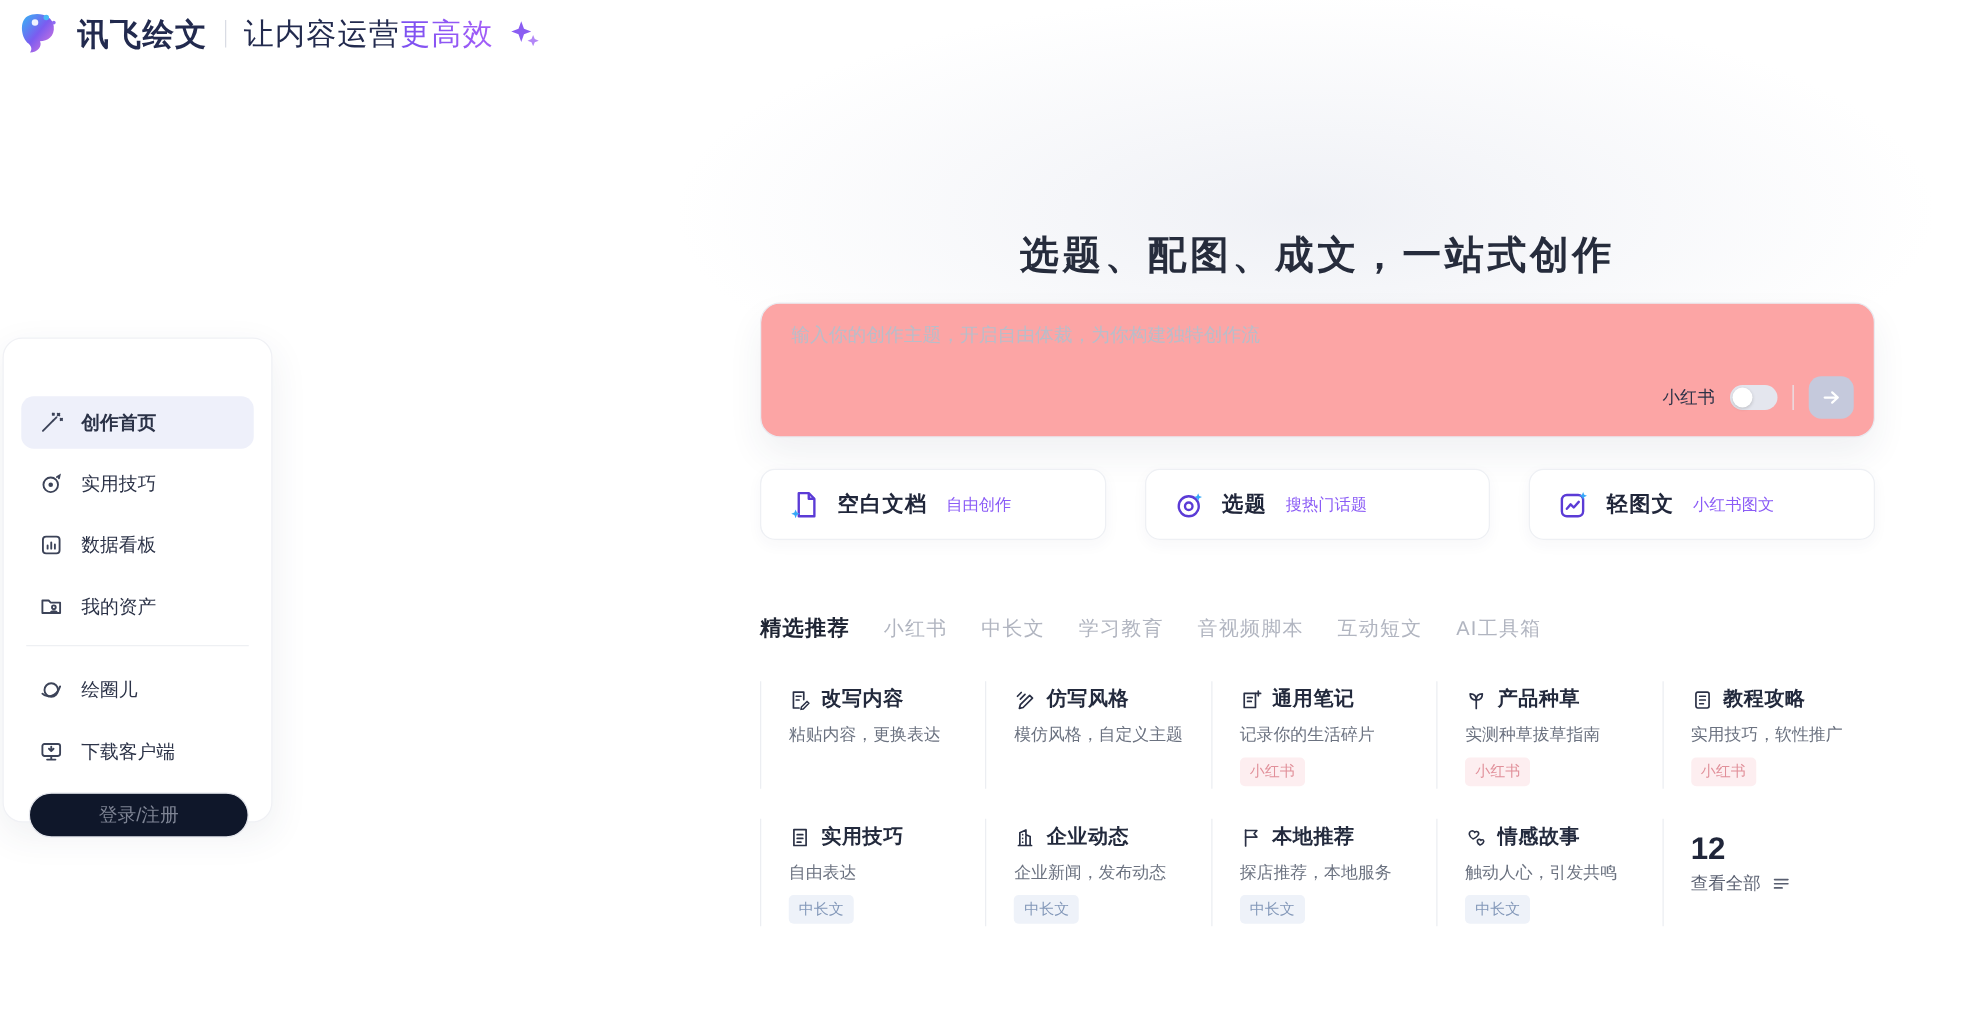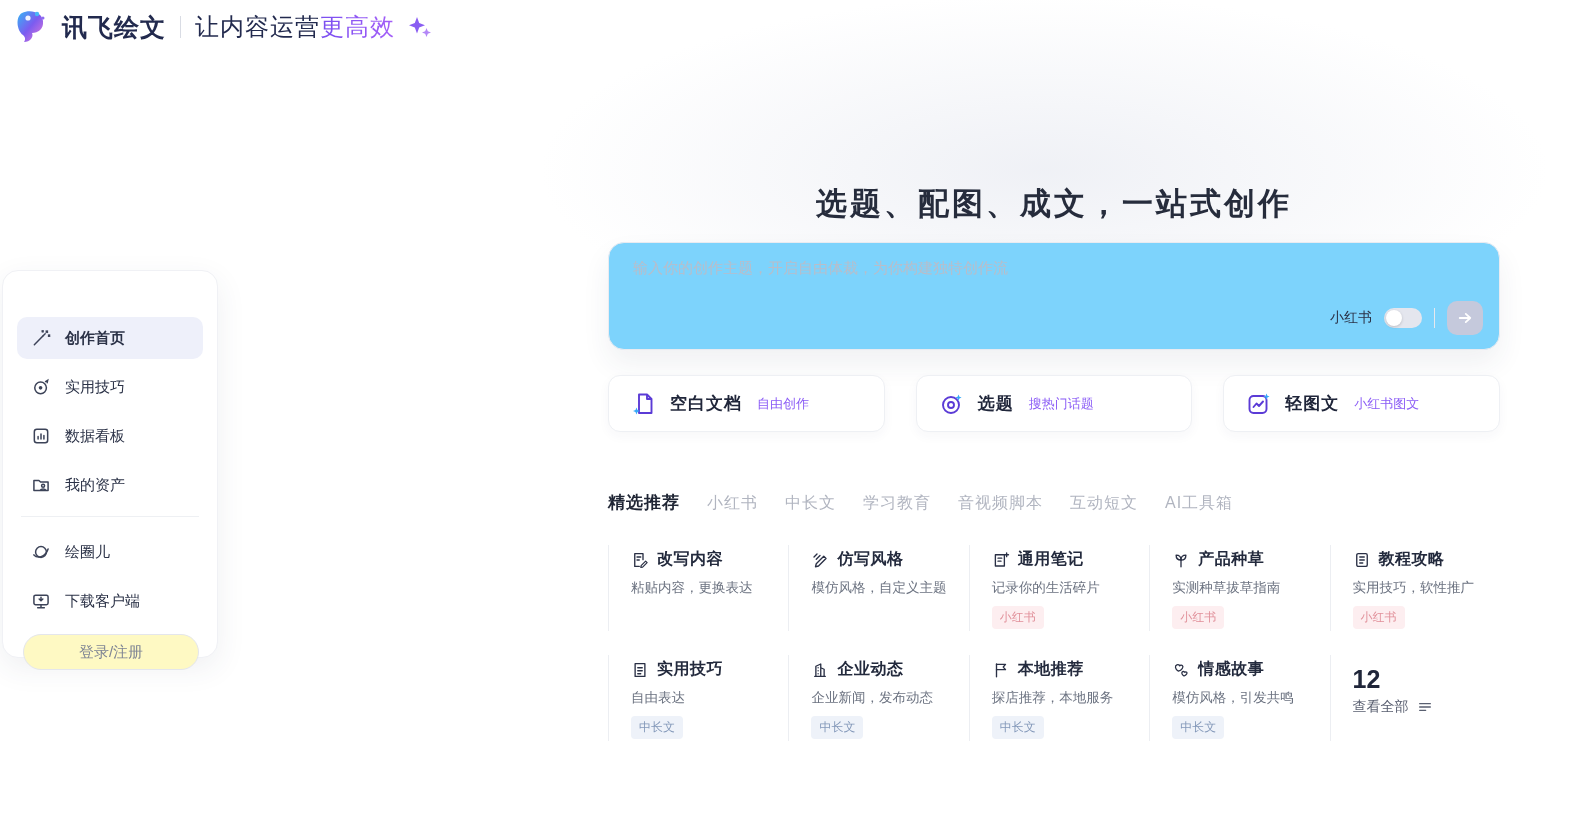--- a/index.html
+++ b/index.html
@@ -25,28 +25,28 @@
   
   .sidebar { left:2px; top:270px; width:216px; height:388px; background:#fff;
     border:1px solid #f0f1f5; border-radius:16px;
     box-shadow:0 10px 30px rgba(50,60,90,.08); padding:18px 14px; }
   .side-item { display:flex; align-items:center; gap:14px; height:42px; padding:0 14px;
     border-radius:10px; font-size:15px; color:#2b3247; cursor:pointer; margin-bottom:7px; }
   .side-item.active { background:#eef0fa; font-weight:700;margin-top:28px; }
   .side-item .ic { width:20px; height:20px; color:#3c4358; flex:0 0 auto; display:flex; }
   .side-divider { height:1px; background:#eef0f3; margin:10px 4px 14px; }
   .login-btn { margin:12px 6px 0; height:36px; width:176px; border:1px solid #e4e6ec;
-    border-radius:18px; background:#fef9c3; color:#7e8494; font-size:15px;
+    border-radius:18px; background:#0f172a; color:#7e8494; font-size:15px;
     display:flex; align-items:center; justify-content:center; cursor:pointer; }
 
   
   .page-title { left:608px; top:183px; width:892px; text-align:center;
     font-size:31px; font-weight:800; color:#262c3c; letter-spacing:3px; }
 
-  .composer { left:608px; top:242px; width:892px; height:108px; background:#7dd3fc;
+  .composer { left:608px; top:242px; width:892px; height:108px; background:#fca5a5;
     border:1px solid #e9ebf1; border-radius:16px;
     box-shadow:0 14px 28px rgba(45,55,85,.07); }
   .composer textarea { position:absolute; left:24px; top:16px; width:700px; height:56px;
     border:none; outline:none; resize:none; font-size:15px; color:#333;
     font-family:inherit; background:transparent; }
   .composer textarea::placeholder { color:#b9bdc9; }
   .composer-controls { position:absolute; right:16px; bottom:14px; display:flex;
     align-items:center; gap:12px; }
   .toggle-label { font-size:14px; color:#2b3247; }
   .toggle { width:38px; height:20px; border-radius:10px; background:#e4e6ee; position:relative; cursor:pointer; }
@@ -364,21 +364,21 @@
   <div class="tpl-cell">
     <div class="tpl-head">
         <span class="tic">
       <svg viewBox="0 0 24 24" fill="none" stroke="currentColor" stroke-width="1.7" stroke-linecap="round" stroke-linejoin="round">
         <path d="M8.5 13.5 C4 11 3.5 6.5 6.5 5.2 C8.5 4.4 10 5.6 10.3 6.6 C11 5.6 12.8 5.1 14 6.3 C15.8 8.1 13 12 8.5 13.5 z"></path>
         <path d="M16 20 C12.8 18.3 12.3 15.2 14.3 14.2 C15.6 13.6 16.7 14.4 17 15.1 C17.5 14.4 18.7 14.1 19.6 14.9 C20.9 16.2 19 19 16 20 z"></path>
       </svg>
         </span>
       <span>情感故事</span>
     </div>
-    <div class="tpl-sub">模仿风格，引发共鸣</div>
+    <div class="tpl-sub">触动人心，引发共鸣</div>
     <span class="badge blue">中长文</span>
   </div>
 
   <div class="tpl-cell view-all">
     <div class="va-count">12</div>
     <div class="va-row">
       <span>查看全部</span>
       <span class="vic">
         <svg viewBox="0 0 24 24" fill="none" stroke="currentColor" stroke-width="2" stroke-linecap="round">
           <path d="M4 7 h16 M4 12 h16 M4 17 h9"></path>

